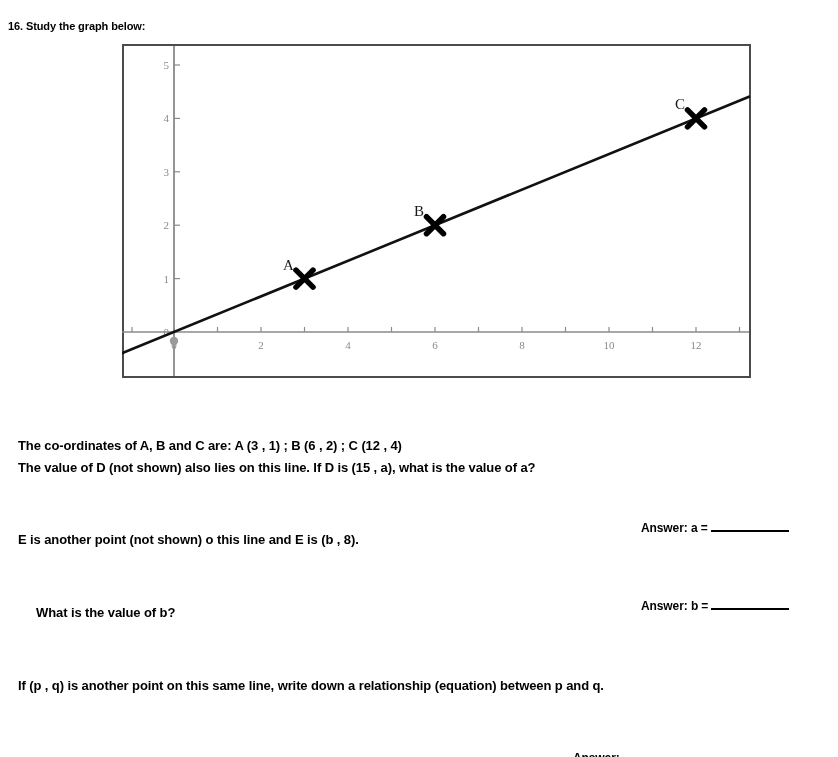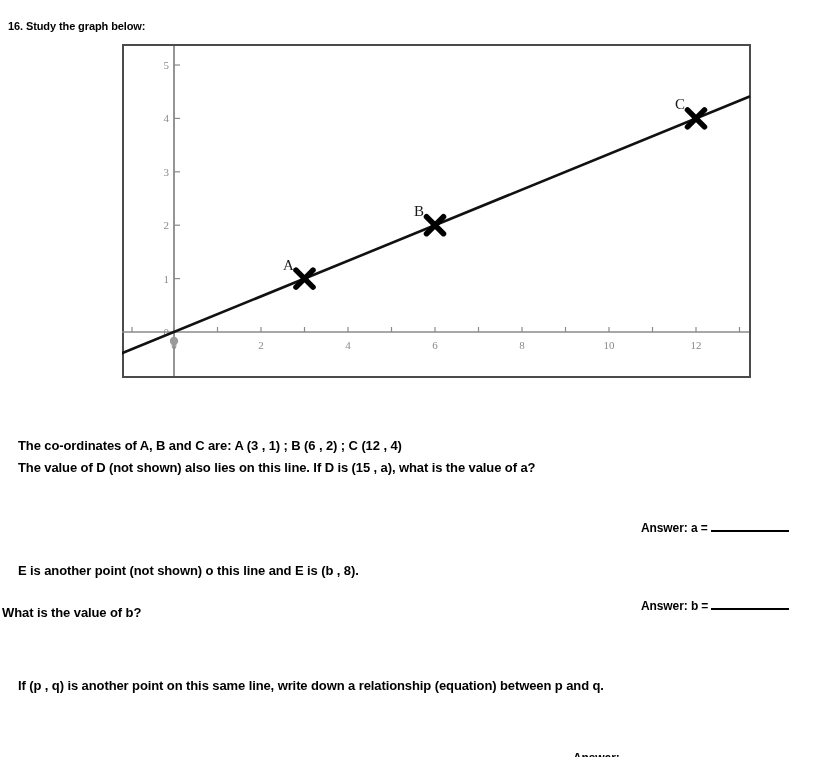--- a/index.html
+++ b/index.html
@@ -146,23 +146,23 @@
 </div>
 
 <div class="para" style="left:18px; top:438px;">The co-ordinates of A, B and C are: A (3 , 1) ; B (6 , 2) ; C (12 , 4)</div>
 
 <div class="para" style="left:18px; top:460px;">The value of D (not shown) also lies on this line. If D is (15 , a), what is the value of a?</div>
 
 <div class="answer-row" style="left:641px; top:521px;">
   <span>Answer: a =</span><span class="blank blank-short"></span>
 </div>
 
-<div class="para" style="left:18px; top:563px;">E is another point (not shown) o this line and E is (b , 8).</div>
+<div class="para" style="left:18px; top:532px;">E is another point (not shown) o this line and E is (b , 8).</div>
 
-<div class="para" style="left:2px; top:605px;">What is the value of b?</div>
+<div class="para" style="left:36px; top:605px;">What is the value of b?</div>
 
 <div class="answer-row" style="left:641px; top:599px;">
   <span>Answer: b =</span><span class="blank blank-short"></span>
 </div>
 
 <div class="para" style="left:18px; top:678px;">If (p , q) is another point on this same line, write down a relationship (equation) between p and q.</div>
 
 <div class="answer-row" style="left:573px; top:751px;">
   <span>Answer:</span><span class="blank blank-long"></span>
 </div>

